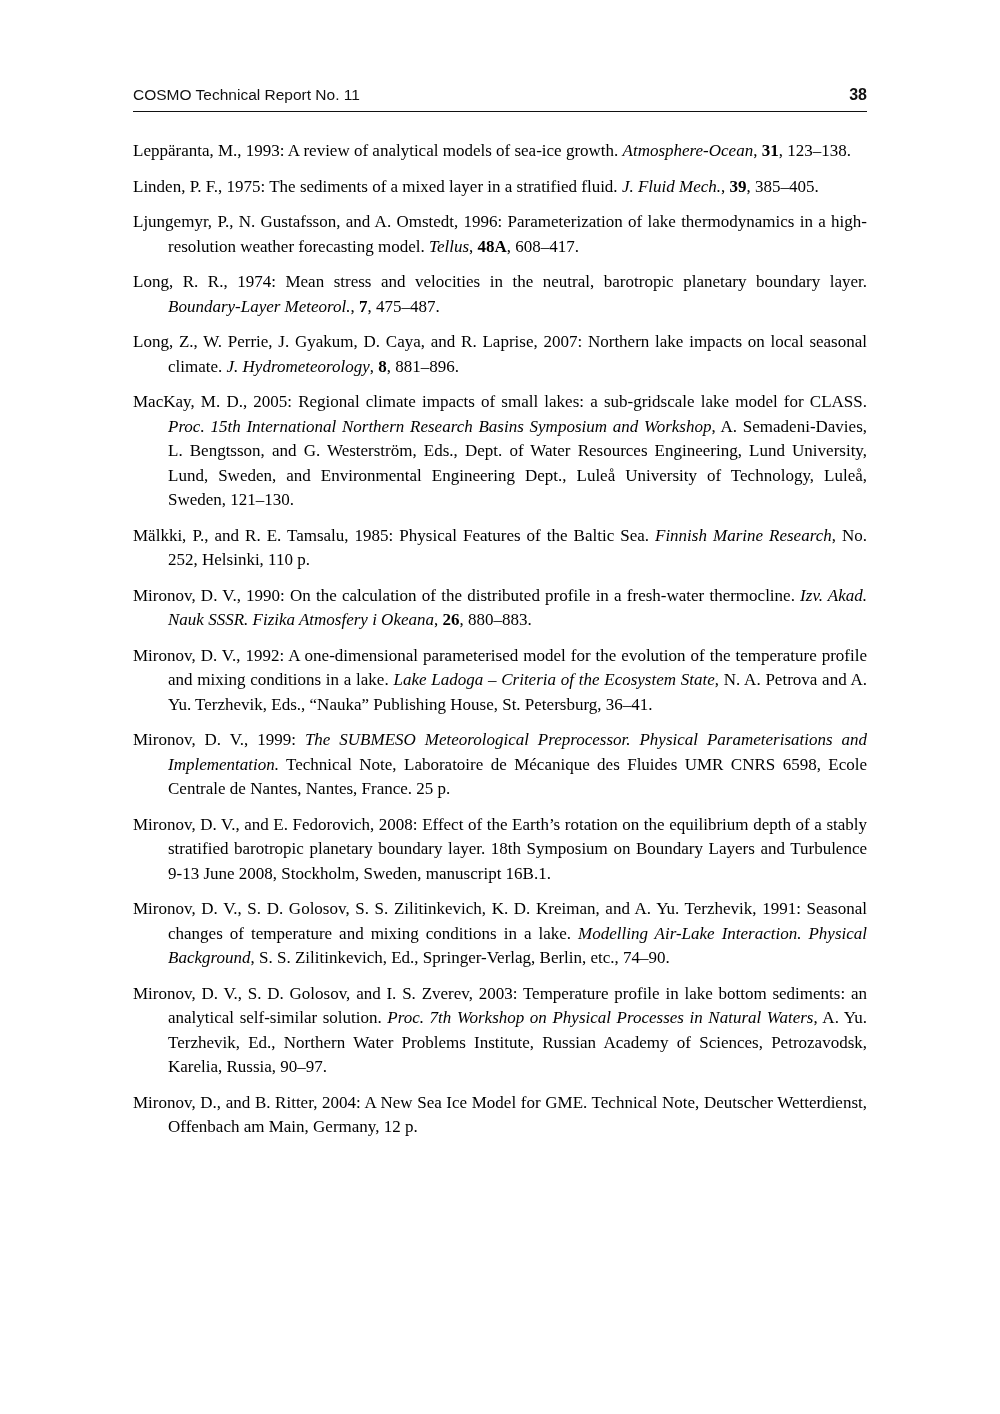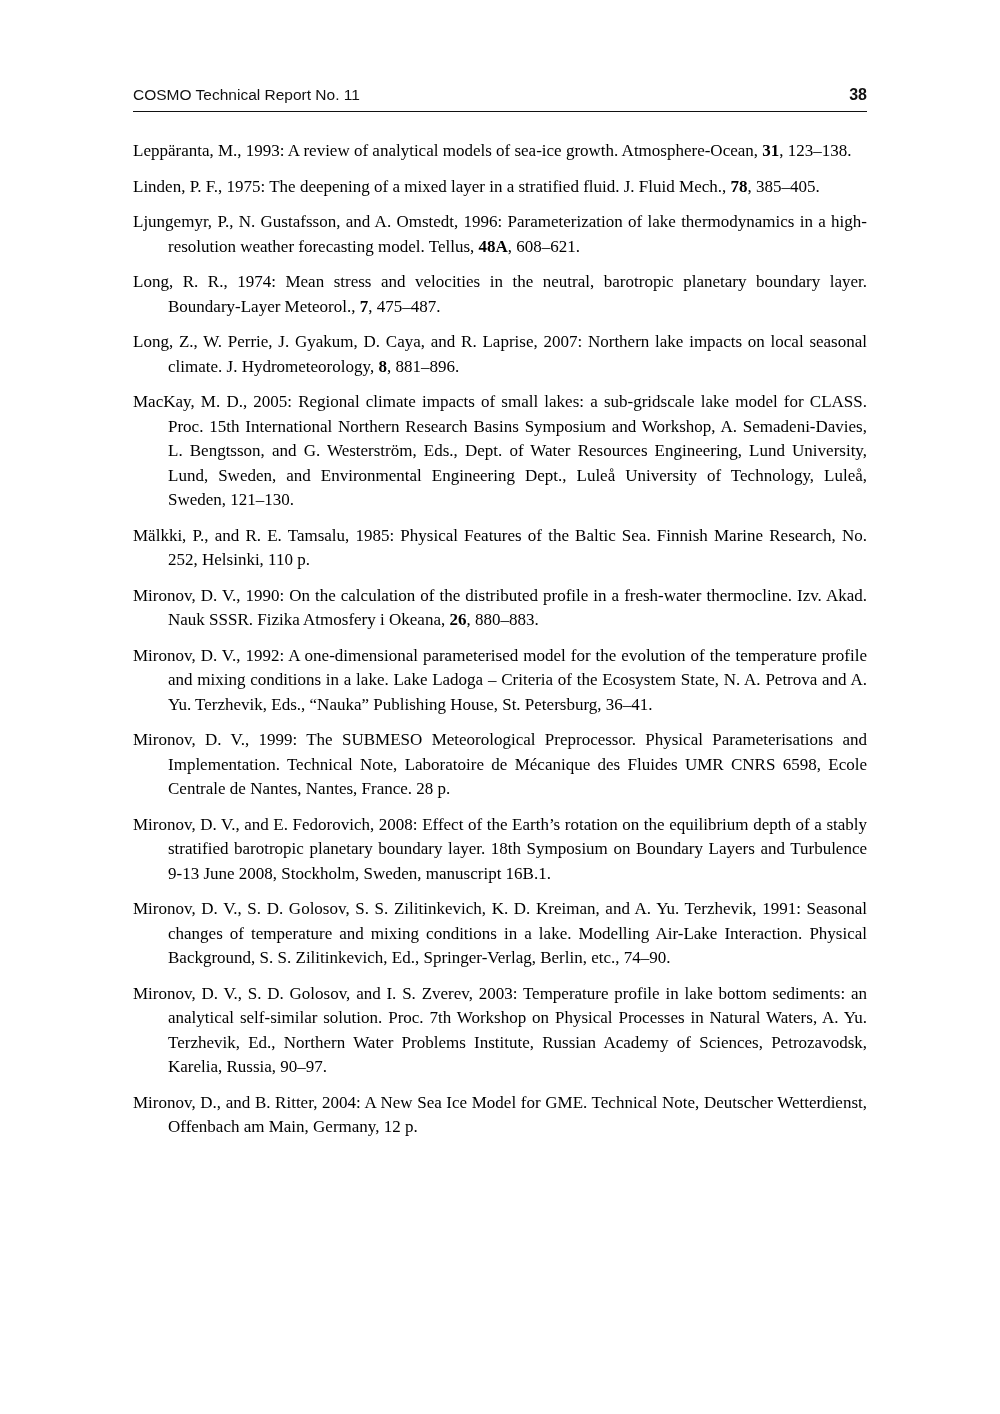--- a/index.html
+++ b/index.html
@@ -39,41 +39,41 @@
     margin-top: 27px;
   }
   .reference {
     font-size: 17px;
     line-height: 24.5px;
     text-align: justify;
     margin: 0 0 11px 0;
     padding-left: 35px;
     text-indent: -35px;
   }
-  .it { }
+  .it { font-style: italic; }
   .bf { font-weight: bold; }
 </style>
 </head>
 <body>
 
 <div class="page">
   <div class="header">
     <span>COSMO Technical Report No. 11</span>
     <span class="pagenum">38</span>
   </div>
   <div class="header-rule"></div>
   <div class="refs">
       <p class="reference"><span>Leppäranta, M., 1993: A review of analytical models of sea-ice growth. </span><span class="it">Atmosphere-Ocean</span><span>, </span><span class="bf">31</span><span>, 123–138.</span></p>
-      <p class="reference"><span>Linden, P. F., 1975: The deepening of a mixed layer in a stratified fluid. </span><span class="it">J. Fluid Mech.</span><span>, </span><span class="bf">78</span><span>, 385–405.</span></p>
-      <p class="reference"><span>Ljungemyr, P., N. Gustafsson, and A. Omstedt, 1996: Parameterization of lake thermodynamics in a high-resolution weather forecasting model. </span><span class="it">Tellus</span><span>, </span><span class="bf">48A</span><span>, 608–621.</span></p>
+      <p class="reference"><span>Linden, P. F., 1975: The sediments of a mixed layer in a stratified fluid. </span><span class="it">J. Fluid Mech.</span><span>, </span><span class="bf">39</span><span>, 385–405.</span></p>
+      <p class="reference"><span>Ljungemyr, P., N. Gustafsson, and A. Omstedt, 1996: Parameterization of lake thermodynamics in a high-resolution weather forecasting model. </span><span class="it">Tellus</span><span>, </span><span class="bf">48A</span><span>, 608–417.</span></p>
       <p class="reference"><span>Long, R. R., 1974: Mean stress and velocities in the neutral, barotropic planetary boundary layer. </span><span class="it">Boundary-Layer Meteorol.</span><span>, </span><span class="bf">7</span><span>, 475–487.</span></p>
       <p class="reference"><span>Long, Z., W. Perrie, J. Gyakum, D. Caya, and R. Laprise, 2007: Northern lake impacts on local seasonal climate. </span><span class="it">J. Hydrometeorology</span><span>, </span><span class="bf">8</span><span>, 881–896.</span></p>
       <p class="reference"><span>MacKay, M. D., 2005: Regional climate impacts of small lakes: a sub-gridscale lake model for CLASS. </span><span class="it">Proc. 15th International Northern Research Basins Symposium and Workshop</span><span>, A. Semadeni-Davies, L. Bengtsson, and G. Westerström, Eds., Dept. of Water Resources Engineering, Lund University, Lund, Sweden, and Environmental Engineering Dept., Luleå University of Technology, Luleå, Sweden, 121–130.</span></p>
       <p class="reference"><span>Mälkki, P., and R. E. Tamsalu, 1985: Physical Features of the Baltic Sea. </span><span class="it">Finnish Marine Research</span><span>, No. 252, Helsinki, 110 p.</span></p>
       <p class="reference"><span>Mironov, D. V., 1990: On the calculation of the distributed profile in a fresh-water thermocline. </span><span class="it">Izv. Akad. Nauk SSSR. Fizika Atmosfery i Okeana</span><span>, </span><span class="bf">26</span><span>, 880–883.</span></p>
       <p class="reference"><span>Mironov, D. V., 1992: A one-dimensional parameterised model for the evolution of the temperature profile and mixing conditions in a lake. </span><span class="it">Lake Ladoga – Criteria of the Ecosystem State</span><span>, N. A. Petrova and A. Yu. Terzhevik, Eds., “Nauka” Publishing House, St. Petersburg, 36–41.</span></p>
-      <p class="reference"><span>Mironov, D. V., 1999: </span><span class="it">The SUBMESO Meteorological Preprocessor. Physical Parameterisations and Implementation.</span><span> Technical Note, Laboratoire de Mécanique des Fluides UMR CNRS 6598, Ecole Centrale de Nantes, Nantes, France. 28 p.</span></p>
+      <p class="reference"><span>Mironov, D. V., 1999: </span><span class="it">The SUBMESO Meteorological Preprocessor. Physical Parameterisations and Implementation.</span><span> Technical Note, Laboratoire de Mécanique des Fluides UMR CNRS 6598, Ecole Centrale de Nantes, Nantes, France. 25 p.</span></p>
       <p class="reference"><span>Mironov, D. V., and E. Fedorovich, 2008: Effect of the Earth’s rotation on the equilibrium depth of a stably stratified barotropic planetary boundary layer. 18th Symposium on Boundary Layers and Turbulence 9-13 June 2008, Stockholm, Sweden, manuscript 16B.1.</span></p>
       <p class="reference"><span>Mironov, D. V., S. D. Golosov, S. S. Zilitinkevich, K. D. Kreiman, and A. Yu. Terzhevik, 1991: Seasonal changes of temperature and mixing conditions in a lake. </span><span class="it">Modelling Air-Lake Interaction. Physical Background</span><span>, S. S. Zilitinkevich, Ed., Springer-Verlag, Berlin, etc., 74–90.</span></p>
       <p class="reference"><span>Mironov, D. V., S. D. Golosov, and I. S. Zverev, 2003: Temperature profile in lake bottom sediments: an analytical self-similar solution. </span><span class="it">Proc. 7th Workshop on Physical Processes in Natural Waters</span><span>, A. Yu. Terzhevik, Ed., Northern Water Problems Institute, Russian Academy of Sciences, Petrozavodsk, Karelia, Russia, 90–97.</span></p>
       <p class="reference"><span>Mironov, D., and B. Ritter, 2004: A New Sea Ice Model for GME. Technical Note, Deutscher Wetterdienst, Offenbach am Main, Germany, 12 p.</span></p>
     </div>
 </div>
 
 </body></html>

